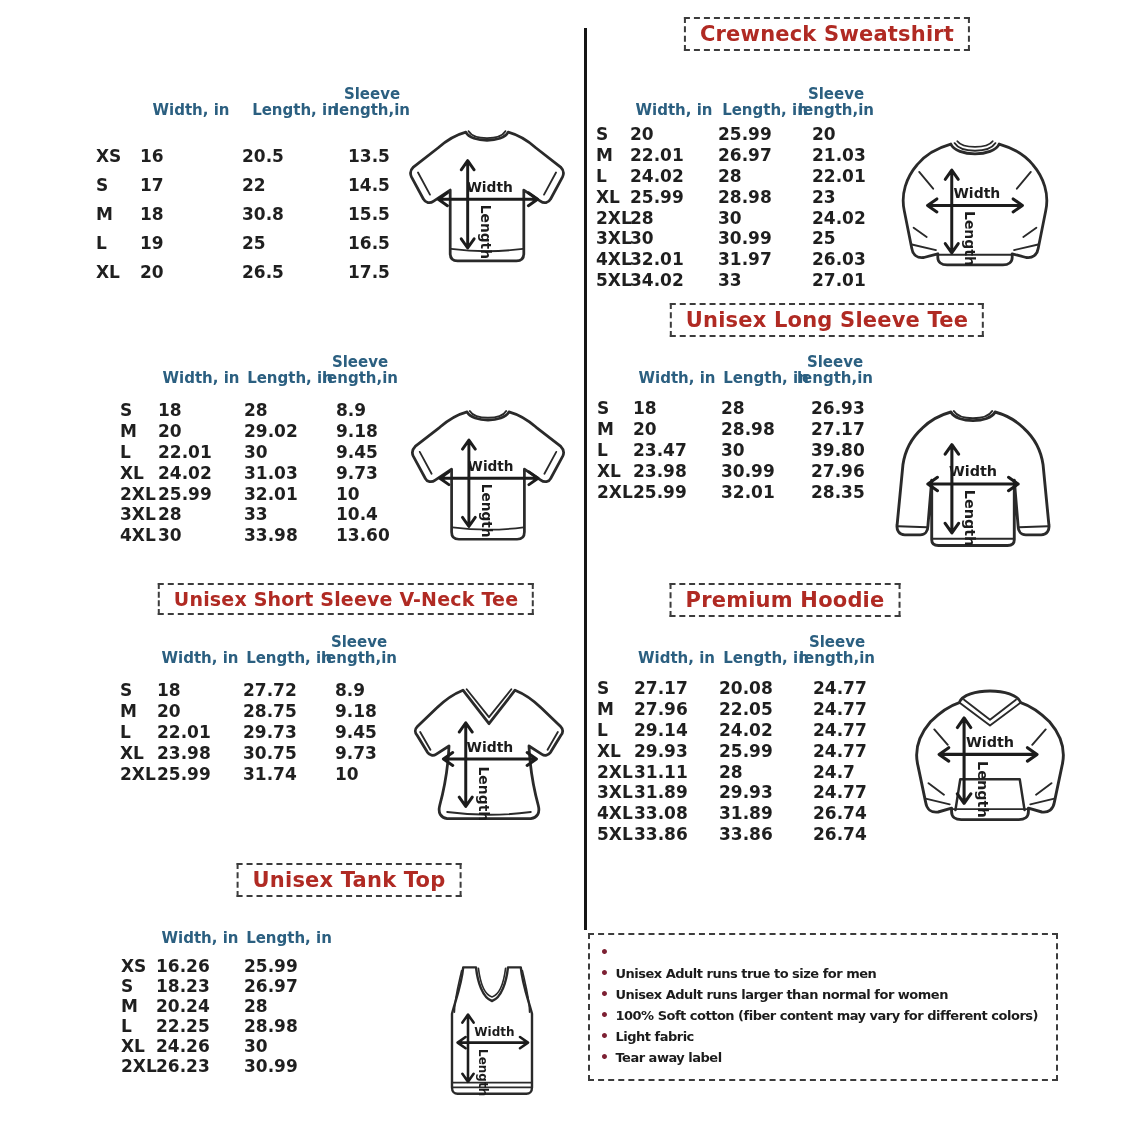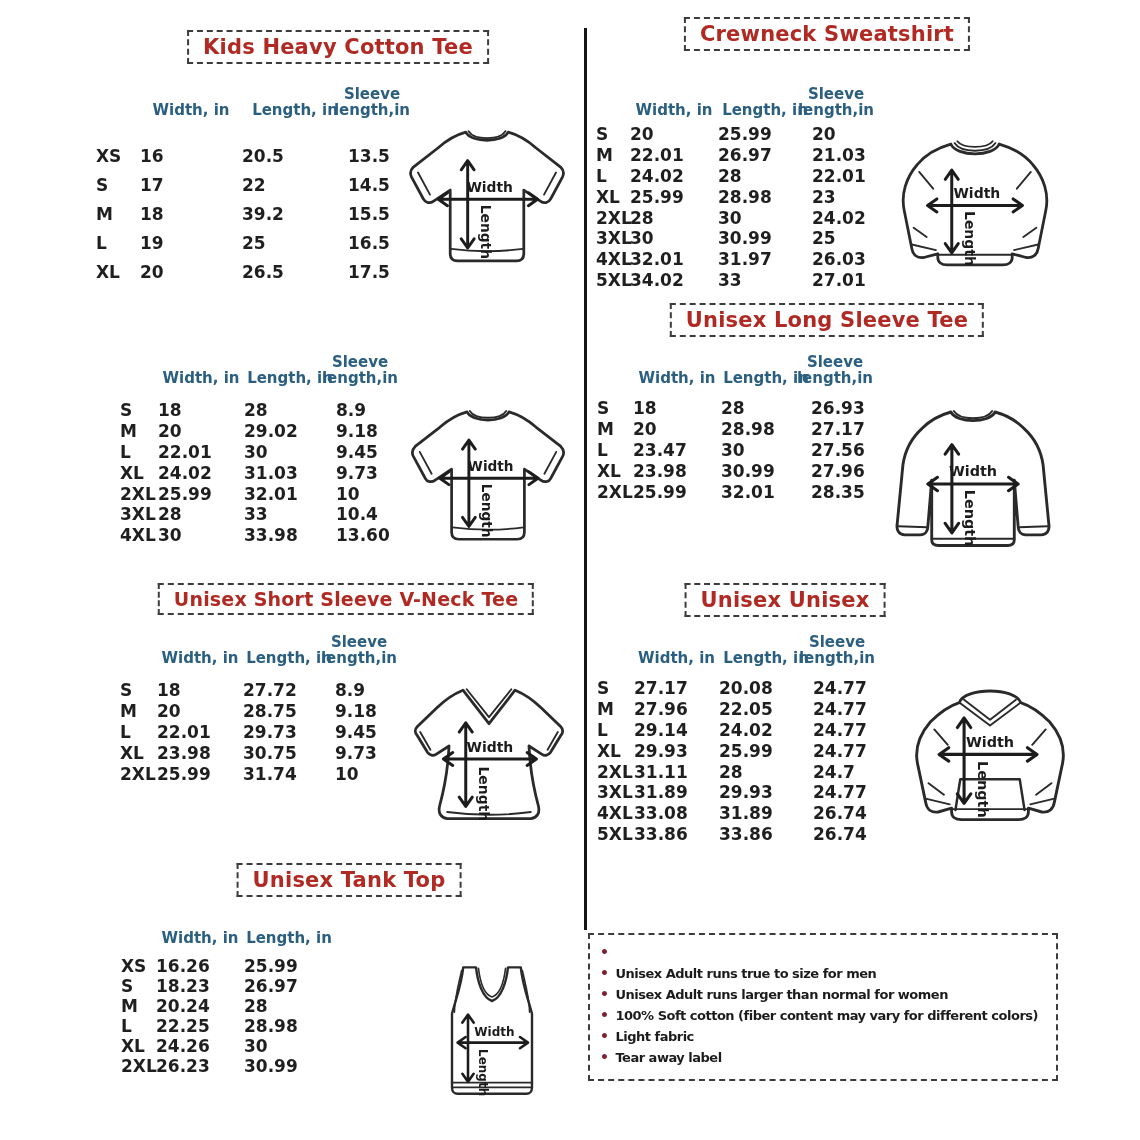--- a/index.html
+++ b/index.html
@@ -54,25 +54,24 @@
   .arrow{fill:none;stroke:#1c1c1c;stroke-width:3.2;}
   svg text{font-family:"DejaVu Sans","Liberation Sans",sans-serif;font-weight:bold;font-size:15px;fill:#1c1c1c;stroke:none;}
 </style>
 </head>
 <body>
 
 <div class="canvas">
 
   <div class="divider"></div>
 
-  <div class="title-box" style="left:338px;top:30px;">Kids Heavy Cotton Tee</div>
   <div class="title-box" style="left:827px;top:17px;">Crewneck Sweatshirt</div>
   <div class="title-box" style="left:827px;top:303px;">Unisex Long Sleeve Tee</div>
   <div class="title-box title-md" style="left:346px;top:583px;">Unisex Short Sleeve V-Neck Tee</div>
-  <div class="title-box" style="left:785px;top:583px;">Unisex Unisex</div>
+  <div class="title-box" style="left:785px;top:583px;">Premium Hoodie</div>
   <div class="title-box" style="left:349px;top:863px;">Unisex Tank Top</div>
 
   <div class="thead cols-kids" style="left:96px;top:84px;">
     <span></span>
     <span class="hcell">Width, in</span>
     <span class="hcell">Length, in</span>
     <span class="hcell sleeve">Sleeve
 length,in</span>
   </div>
   <div class="thead cols-crew" style="left:596px;top:84px;">
@@ -128,21 +127,21 @@
       <div class="trow cols-kids">
         <span>S</span>
         <span>17</span>
         <span>22</span>
         <span>14.5</span>
       </div>
 
       <div class="trow cols-kids">
         <span>M</span>
         <span>18</span>
-        <span>39.2</span>
+        <span>30.8</span>
         <span>15.5</span>
       </div>
 
       <div class="trow cols-kids">
         <span>L</span>
         <span>19</span>
         <span>25</span>
         <span>16.5</span>
       </div>
 
@@ -275,21 +274,21 @@
         <span>M</span>
         <span>20</span>
         <span>28.98</span>
         <span>27.17</span>
       </div>
 
       <div class="trow cols-ls">
         <span>L</span>
         <span>23.47</span>
         <span>30</span>
-        <span>27.56</span>
+        <span>39.80</span>
       </div>
 
       <div class="trow cols-ls">
         <span>XL</span>
         <span>23.98</span>
         <span>30.99</span>
         <span>27.96</span>
       </div>
 
       <div class="trow cols-ls">

